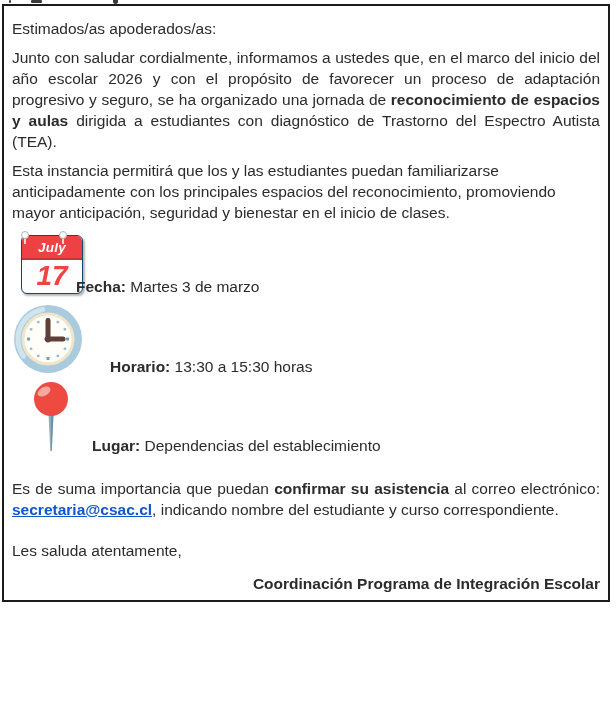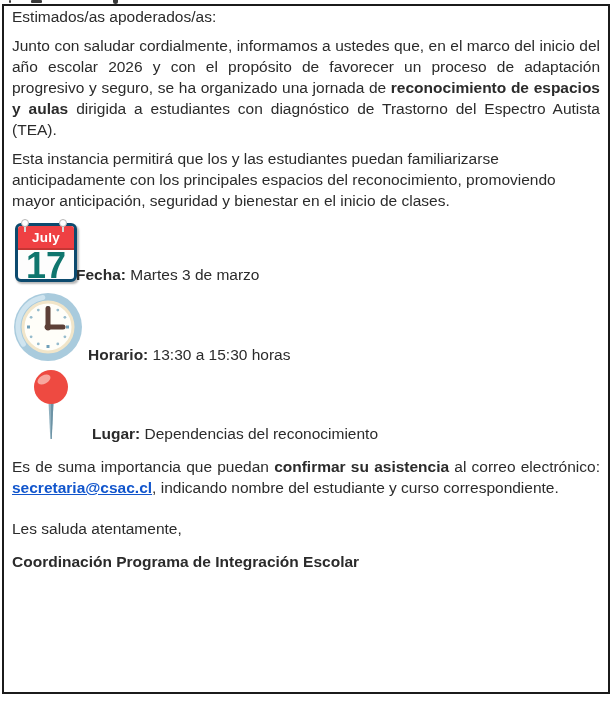--- a/index.html
+++ b/index.html
@@ -9,68 +9,68 @@
     font-family: "Liberation Sans", "DejaVu Sans", sans-serif;
     font-size: 15.5px; line-height: 21px; color: #2b2b2b;
   }
   
   .remnant { position: absolute; background: #3a3a3a; border-radius: 1px; }
   .r1 { left: 9px;   top: 0; width: 2px;  height: 3px; }
   .r2 { left: 31px;  top: 0; width: 11px; height: 3px; }
   .r3 { left: 113px; top: 0; width: 5px;  height: 4px; border-radius: 0 0 3px 3px; }
 
   .letter-box {
-    position: absolute; left: 2px; top: 4px; width: 608px; height: 690px;
+    position: absolute; left: 2px; top: 4px; width: 608px; height: 598px;
     border: 2px solid #1b1b1b; background: #ffffff;
-    padding: 0 8px 0 8px;
+    padding: 12px 8px 0 8px;
   }
   p { margin: 0 0 8px 0; }
   .justify { text-align: justify; }
   .bold { font-weight: bold; }
   a.email-link { color: #1155cc; font-weight: bold; text-decoration: underline; cursor: pointer; }
 
   
   .detail-row { display: flex; align-items: flex-end; }
   .row-calendar { margin-top: 6px; }
   .row-clock   { margin-top: 8px; }
   .row-pin     { margin-top: 6px; }
   .detail-text { position: relative; top: 2px; white-space: pre-wrap; }
   .row-calendar .detail-text { }
-  .row-clock   .detail-text { margin-left: 4px; }
+  .row-clock   .detail-text { margin-left: 26px; }
   .row-pin     .detail-text { margin-left: 21px; }
 
   
   .cal { position: relative; width: 64px; height: 64px; flex: 0 0 auto; }
   .cal-body {
-    position: absolute; left: 3px; top: 4px; width: 62px; height: 59px;
-    background: #fdfdfd; border: 3px solid #0c4a6e; border-radius: 6px;
-    overflow: hidden; box-shadow: 1.5px 2px 2px rgba(0,0,0,0.28);
+    position: absolute; left: 9px; top: 4px; width: 62px; height: 59px;
+    background: #fdfdfd; border: 1px solid #0c4a6e; border-radius: 6px;
+    overflow: hidden; box-shadow: 1.5px 2px 2px rgba(0,0,0,0.28); font-style: italic;
   }
   .cal-header {
     height: 24px; background: #ef4043; border-bottom: 2px solid #c53634;
     color: #ffffff; font-weight: bold; font-size: 13.5px; line-height: 24px;
     text-align: center; letter-spacing: .3px;
   }
   .cal-day {
-    text-align: center; font-weight: bold; font-size: 36px; line-height: 32px; color: #0f766e;
+    text-align: center; font-weight: bold; font-size: 28px; line-height: 32px; color: #ef4444;
   }
   .cal-pin {
     position: absolute; top: 0; width: 8px; height: 8px; background: #ffffff;
     border: 1px solid #b5b5b5; border-radius: 50%; z-index: 2;
   }
   .cal-pin::after {
     content: ""; position: absolute; left: 2px; top: 7px; width: 2px; height: 5px; background: #d9d9d9;
   }
   .cal-pin.left { left: 9px; } .cal-pin.right { right: 9px; }
 
   .icon-svg { display: block; flex: 0 0 auto; }
   .pin-wrap { margin-left: 19px; flex: 0 0 auto; }
 
   .closing-line { margin-top: 20px; }
-  .signature { text-align: left; margin-top: 12px; }
+  .signature { text-align: right; margin-top: 12px; }
   .signature .sig-org { font-weight: bold; }
 </style>
 </head>
 <body>
 
 <span class="remnant r1"></span>
 <span class="remnant r2"></span>
 <span class="remnant r3"></span>
 
 <div class="letter-box">
@@ -120,24 +120,24 @@
 
   <div class="detail-row row-pin">
     <div class="pin-wrap">
       <svg class="icon-svg" width="40" height="73" viewBox="0 0 40 73">
         <polygon points="17.4,31 22.6,31 20.7,70 19.3,70" fill="#8fb0bf"></polygon>
         <polygon points="20,31 22.6,31 20.7,70 20,70" fill="#6d93a5"></polygon>
         <circle cx="20" cy="18" r="17" fill="#ee4a41"></circle>
         <ellipse cx="13" cy="10.5" rx="7" ry="4.2" transform="rotate(-28 13 10.5)" fill="#f7a79e"></ellipse>
       </svg>
     </div>
-    <div class="detail-text"><span class="bold">Lugar:</span><span> Dependencias del reconocimiento</span></div>
+    <div class="detail-text"><span class="bold">Lugar:</span><span> Dependencias del establecimiento</span></div>
   </div>
 
-  <p class="justify" style="margin-top:14px"><span>Es de suma importancia que puedan </span><span class="bold">confirmar su asistencia</span><span> al correo electrónico: </span><a class="email-link">secretaria@csac.cl</a><span>, indicando nombre del estudiante y curso correspondiente.</span></p>
+  <p class="justify" style="margin-top:24px"><span>Es de suma importancia que puedan </span><span class="bold">confirmar su asistencia</span><span> al correo electrónico: </span><a class="email-link">secretaria@csac.cl</a><span>, indicando nombre del estudiante y curso correspondiente.</span></p>
 
 
   <p class="closing-line"><span>Les saluda atentamente,</span></p>
 
   <div class="signature">
     <div class="sig-org">Coordinación Programa de Integración Escolar</div>
   </div>
 
 </div>
 

